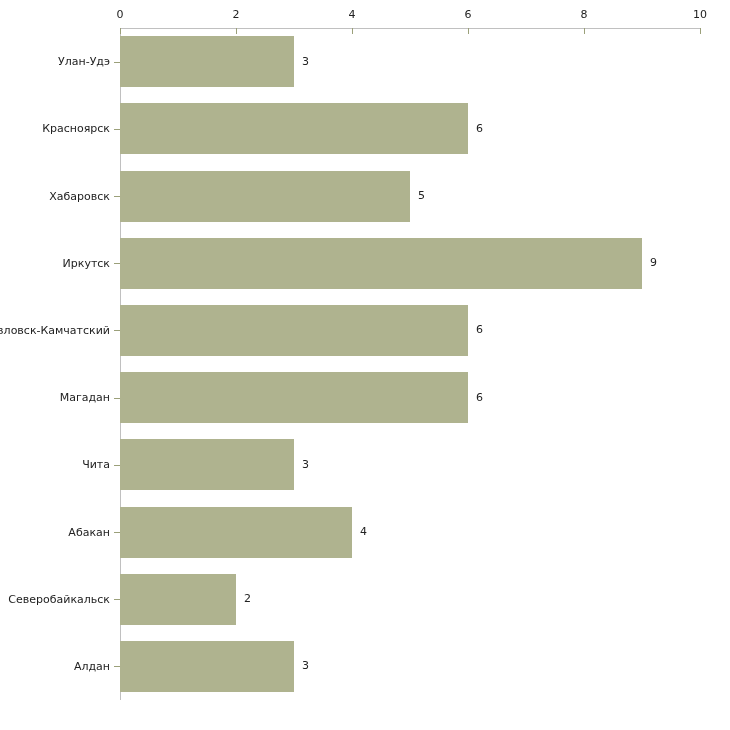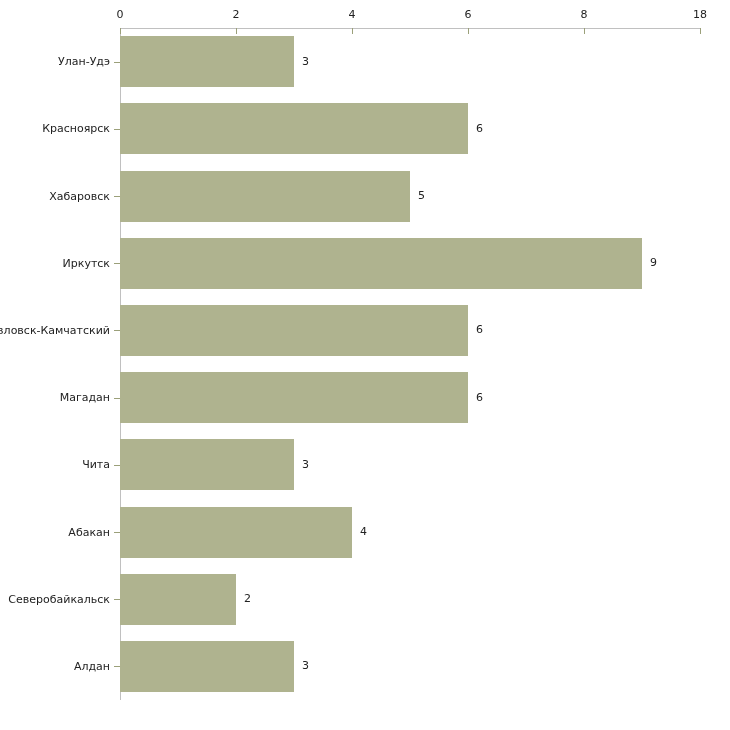--- a/index.html
+++ b/index.html
@@ -103,21 +103,21 @@
       <div class="xtick-label" style="left: 120px;">0</div>
       <div class="xtick" style="left: 236px;"></div>
       <div class="xtick-label" style="left: 236px;">2</div>
       <div class="xtick" style="left: 352px;"></div>
       <div class="xtick-label" style="left: 352px;">4</div>
       <div class="xtick" style="left: 468px;"></div>
       <div class="xtick-label" style="left: 468px;">6</div>
       <div class="xtick" style="left: 584px;"></div>
       <div class="xtick-label" style="left: 584px;">8</div>
       <div class="xtick" style="left: 700px;"></div>
-      <div class="xtick-label" style="left: 700px;">18</div>
+      <div class="xtick-label" style="left: 700px;">10</div>
     </div>
   <div id="yticks-layer">
       <div class="ytick" style="top: 62px;"></div>
       <div class="ytick-label" style="top: 55px;">Улан-Удэ</div>
       <div class="ytick" style="top: 129px;"></div>
       <div class="ytick-label" style="top: 122px;">Красноярск</div>
       <div class="ytick" style="top: 196px;"></div>
       <div class="ytick-label" style="top: 190px;">Хабаровск</div>
       <div class="ytick" style="top: 263px;"></div>
       <div class="ytick-label" style="top: 257px;">Иркутск</div>

